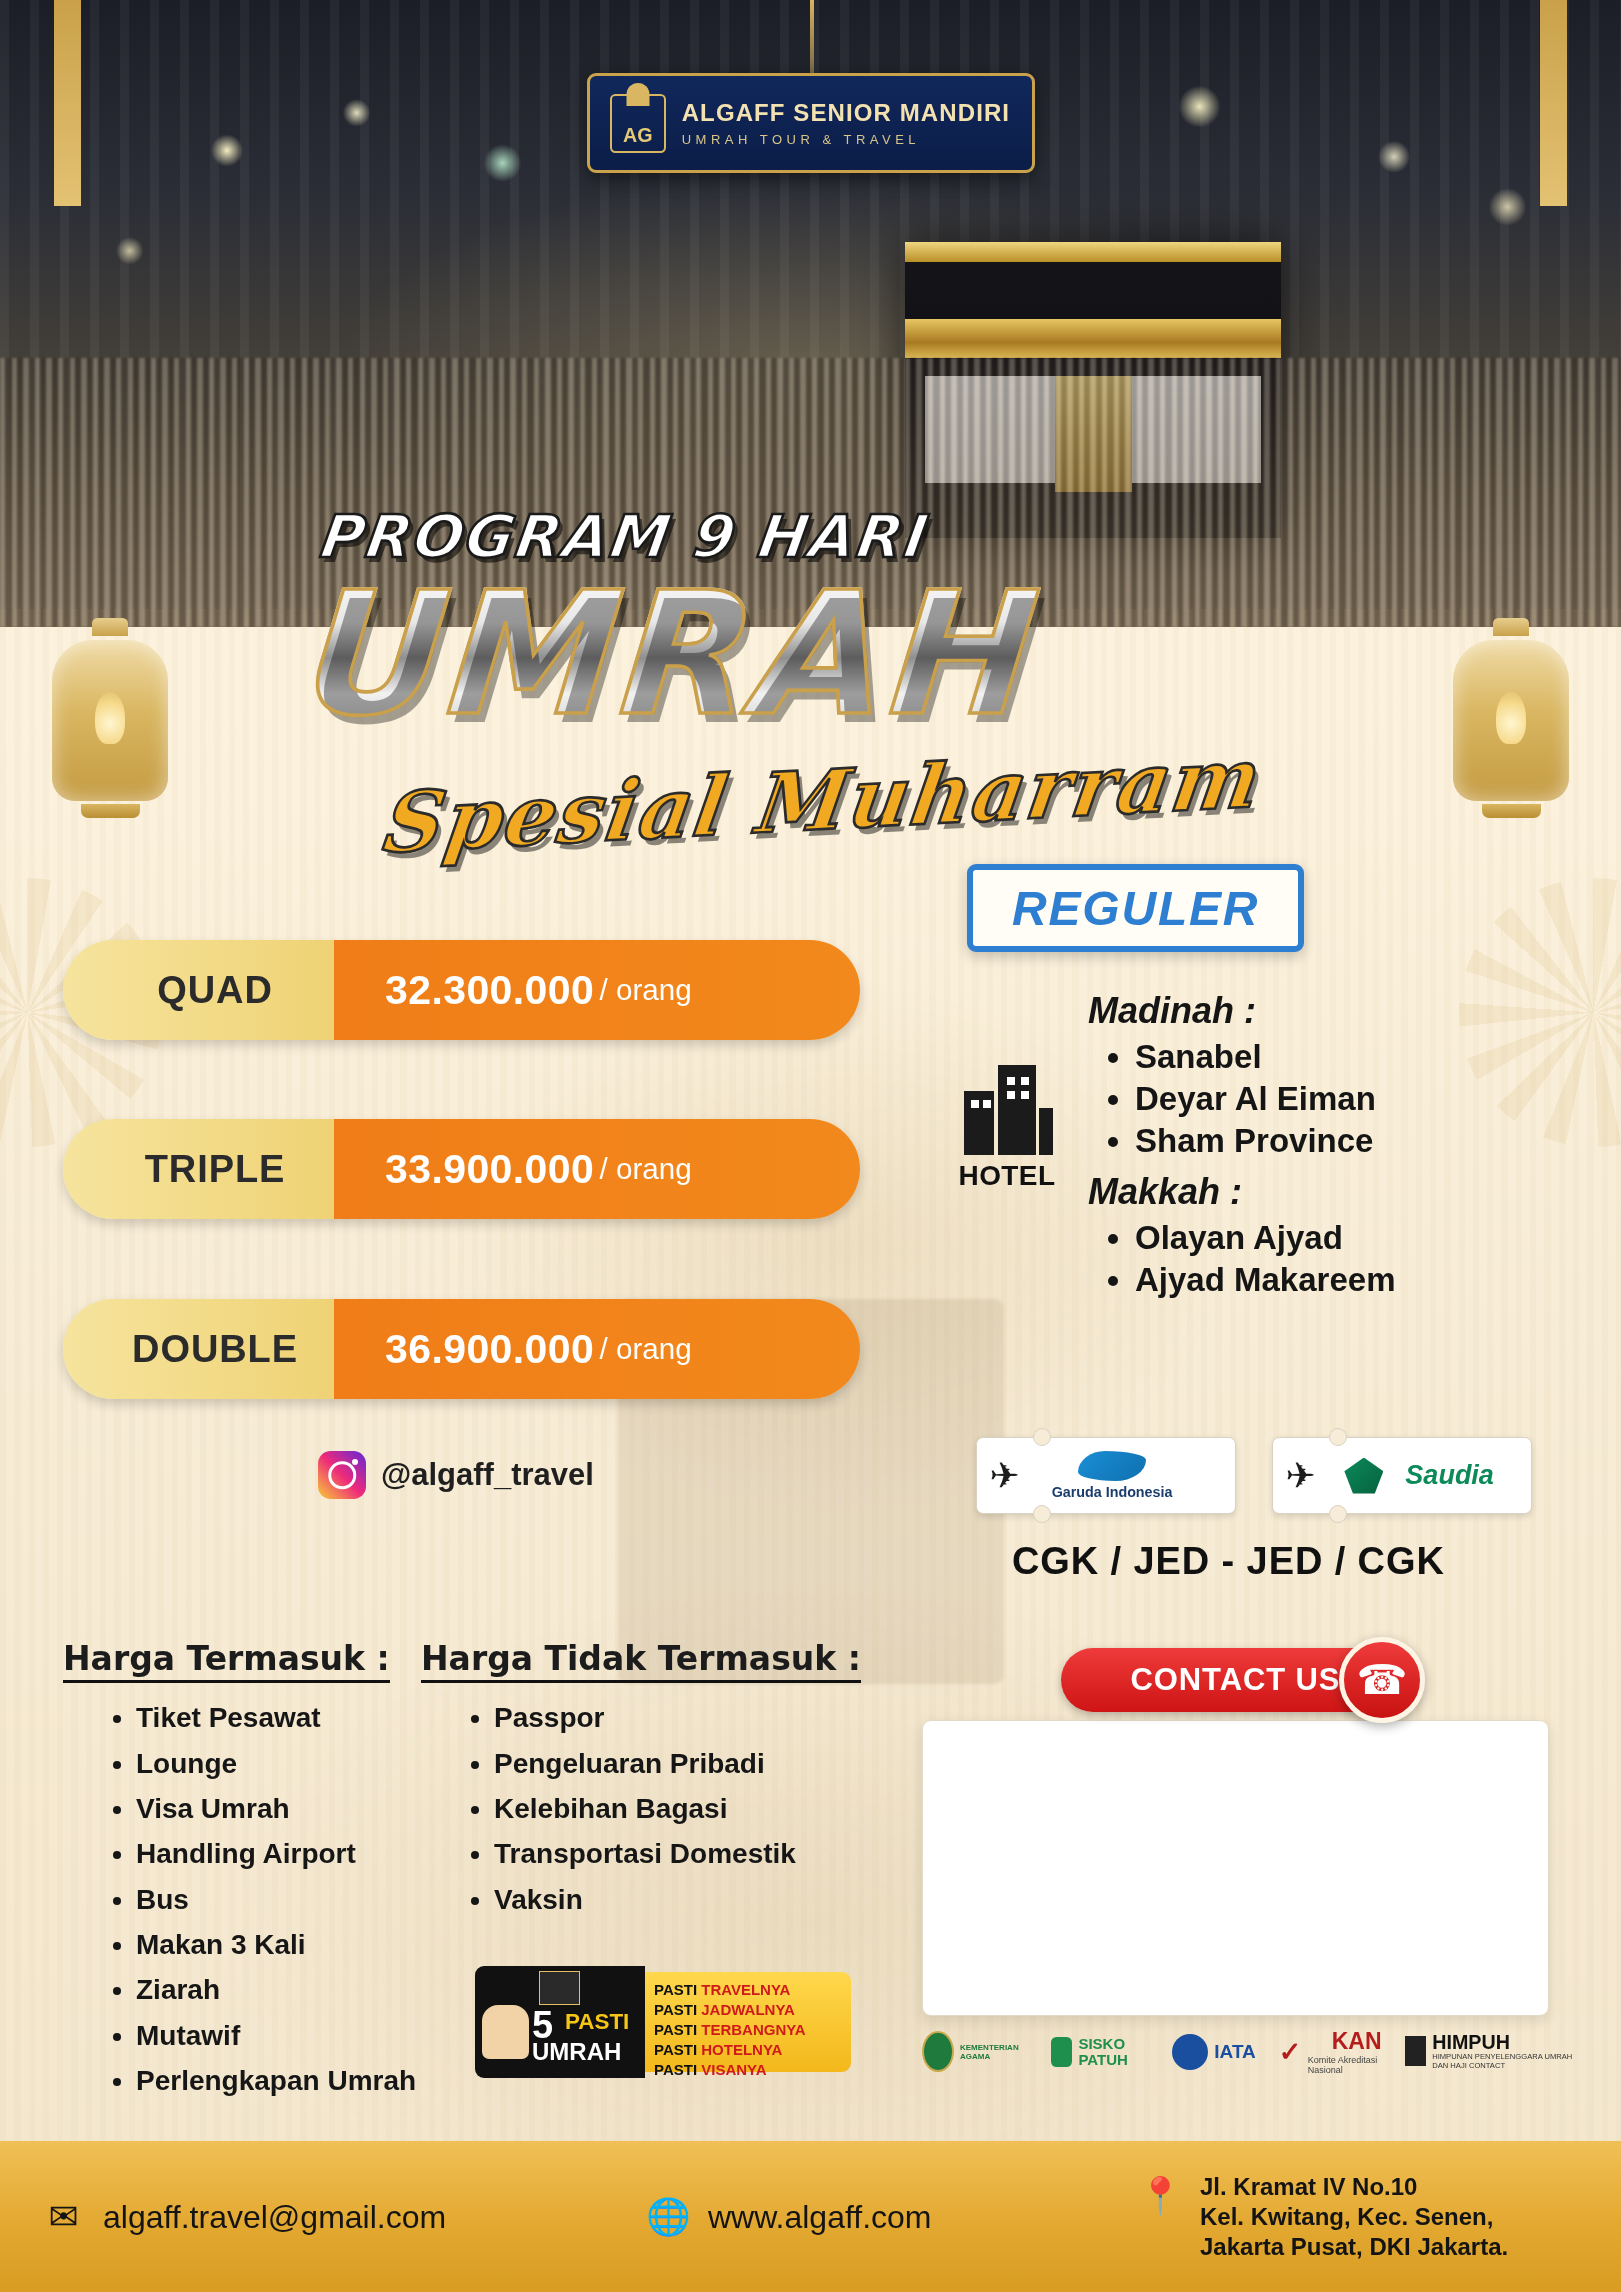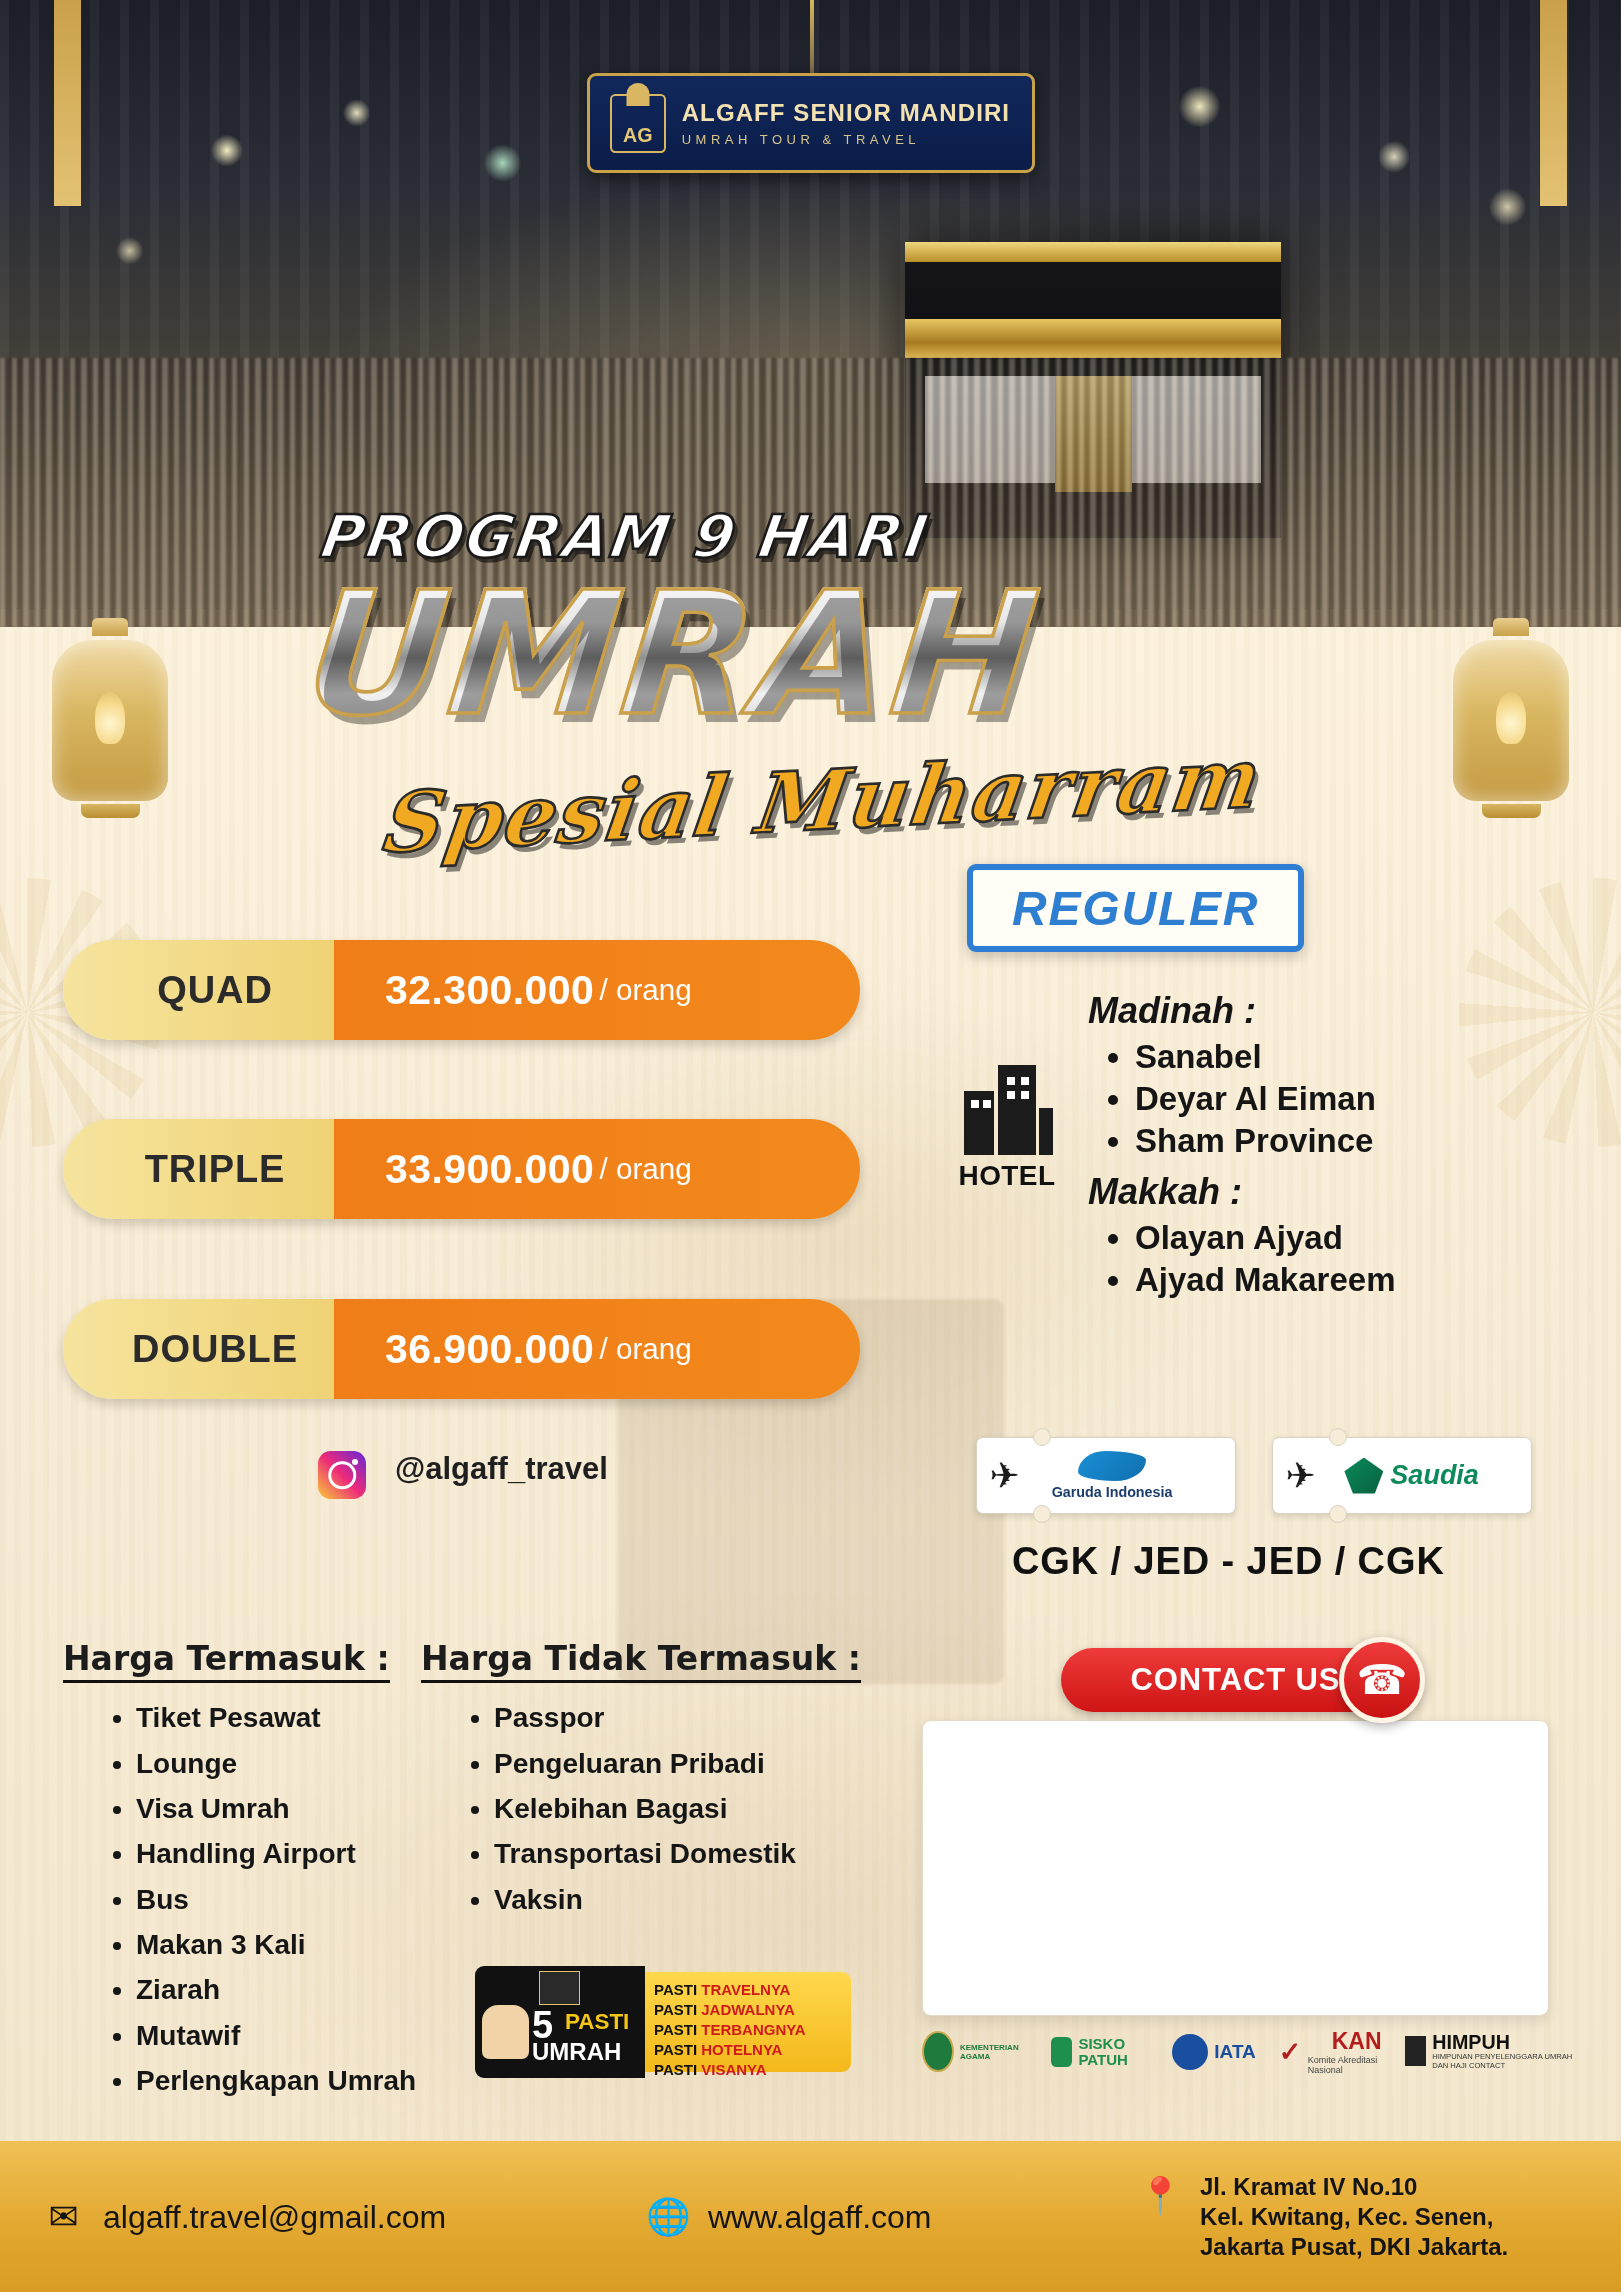--- a/index.html
+++ b/index.html
@@ -248,21 +248,21 @@
   .price-row .per {
     font-size: 29.6px; color: #ffffff; margin-left: 5.4px; font-weight: 400;
   }
   #price-quad   { top: 940px; }
   #price-triple { top: 1119px; }
   #price-double { top: 1299px; }
 
   
   .ig-wrap {
     position: absolute; left: 318px; top: 1451px;
-    display: flex; align-items: flex-start; gap: 29px;
+    display: flex; align-items: center; gap: 15px;
   }
   .ig-icon {
     width: 48px; height: 48px; border-radius: 12.5px;
     background: linear-gradient(45deg,#f9ce34,#ee2a7b 50%,#6228d7);
     position: relative;
   }
   .ig-icon::after {
     content:""; position:absolute; left:50%; top:50%; transform:translate(-50%,-50%);
     width: 21.5px; height: 21.5px; border: 3.6px solid #fff; border-radius: 50%;
   }
@@ -574,21 +574,21 @@
 
   <div class="ticket" id="ticket-garuda">
     <div class="plane-glyph">✈</div>
     <div style="display:flex;flex-direction:column;align-items:center;margin-left:23px;">
       <div class="garuda-mark"></div>
       <div class="garuda-name">Garuda Indonesia</div>
     </div>
   </div>
   <div class="ticket" id="ticket-saudia">
     <div class="plane-glyph">✈</div>
-    <div style="display:flex;align-items:center;gap:7px;margin-left:19.7px;justify-content:center;">
+    <div style="display:flex;align-items:center;gap:22px;margin-left:19.7px;justify-content:center;">
       <div class="saudia-mark"></div>
       <div class="saudia-name">Saudia</div>
     </div>
   </div>
   <div class="route-label">CGK / JED - JED / CGK</div>
 
   <div class="incl">
     <div class="col-head">Harga Termasuk :</div>
     <ul>
       <li>Tiket Pesawat</li>

